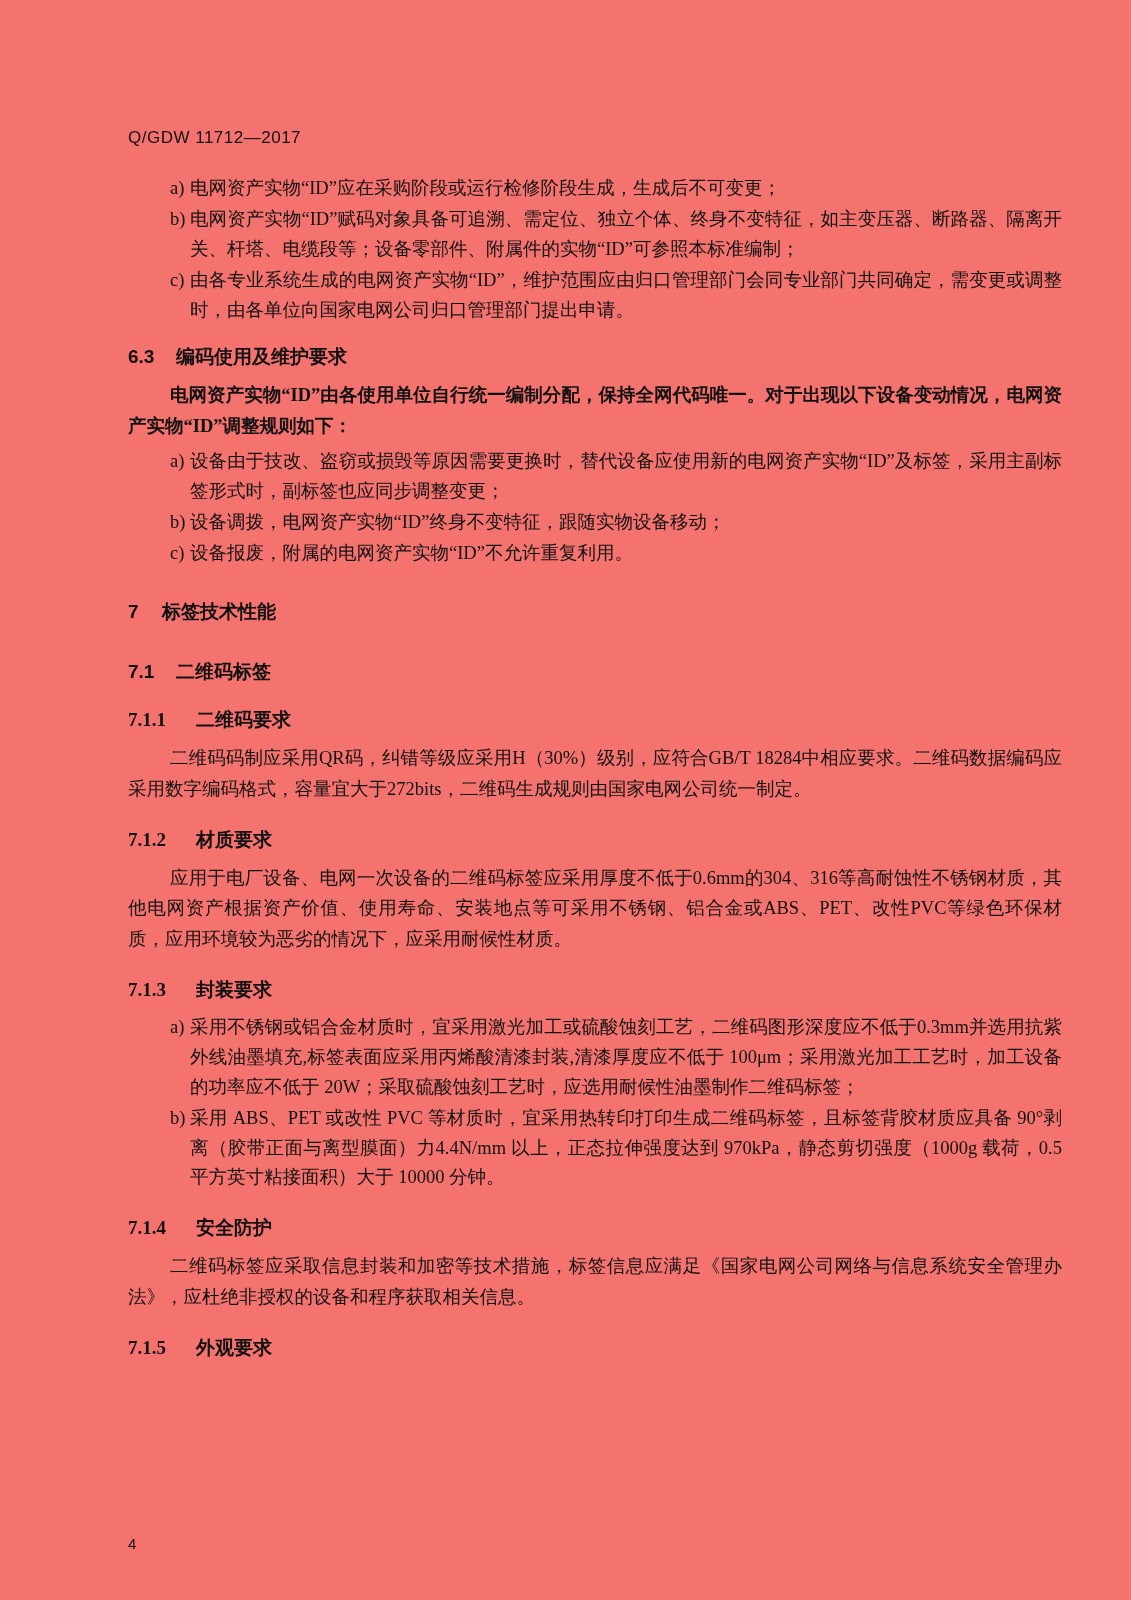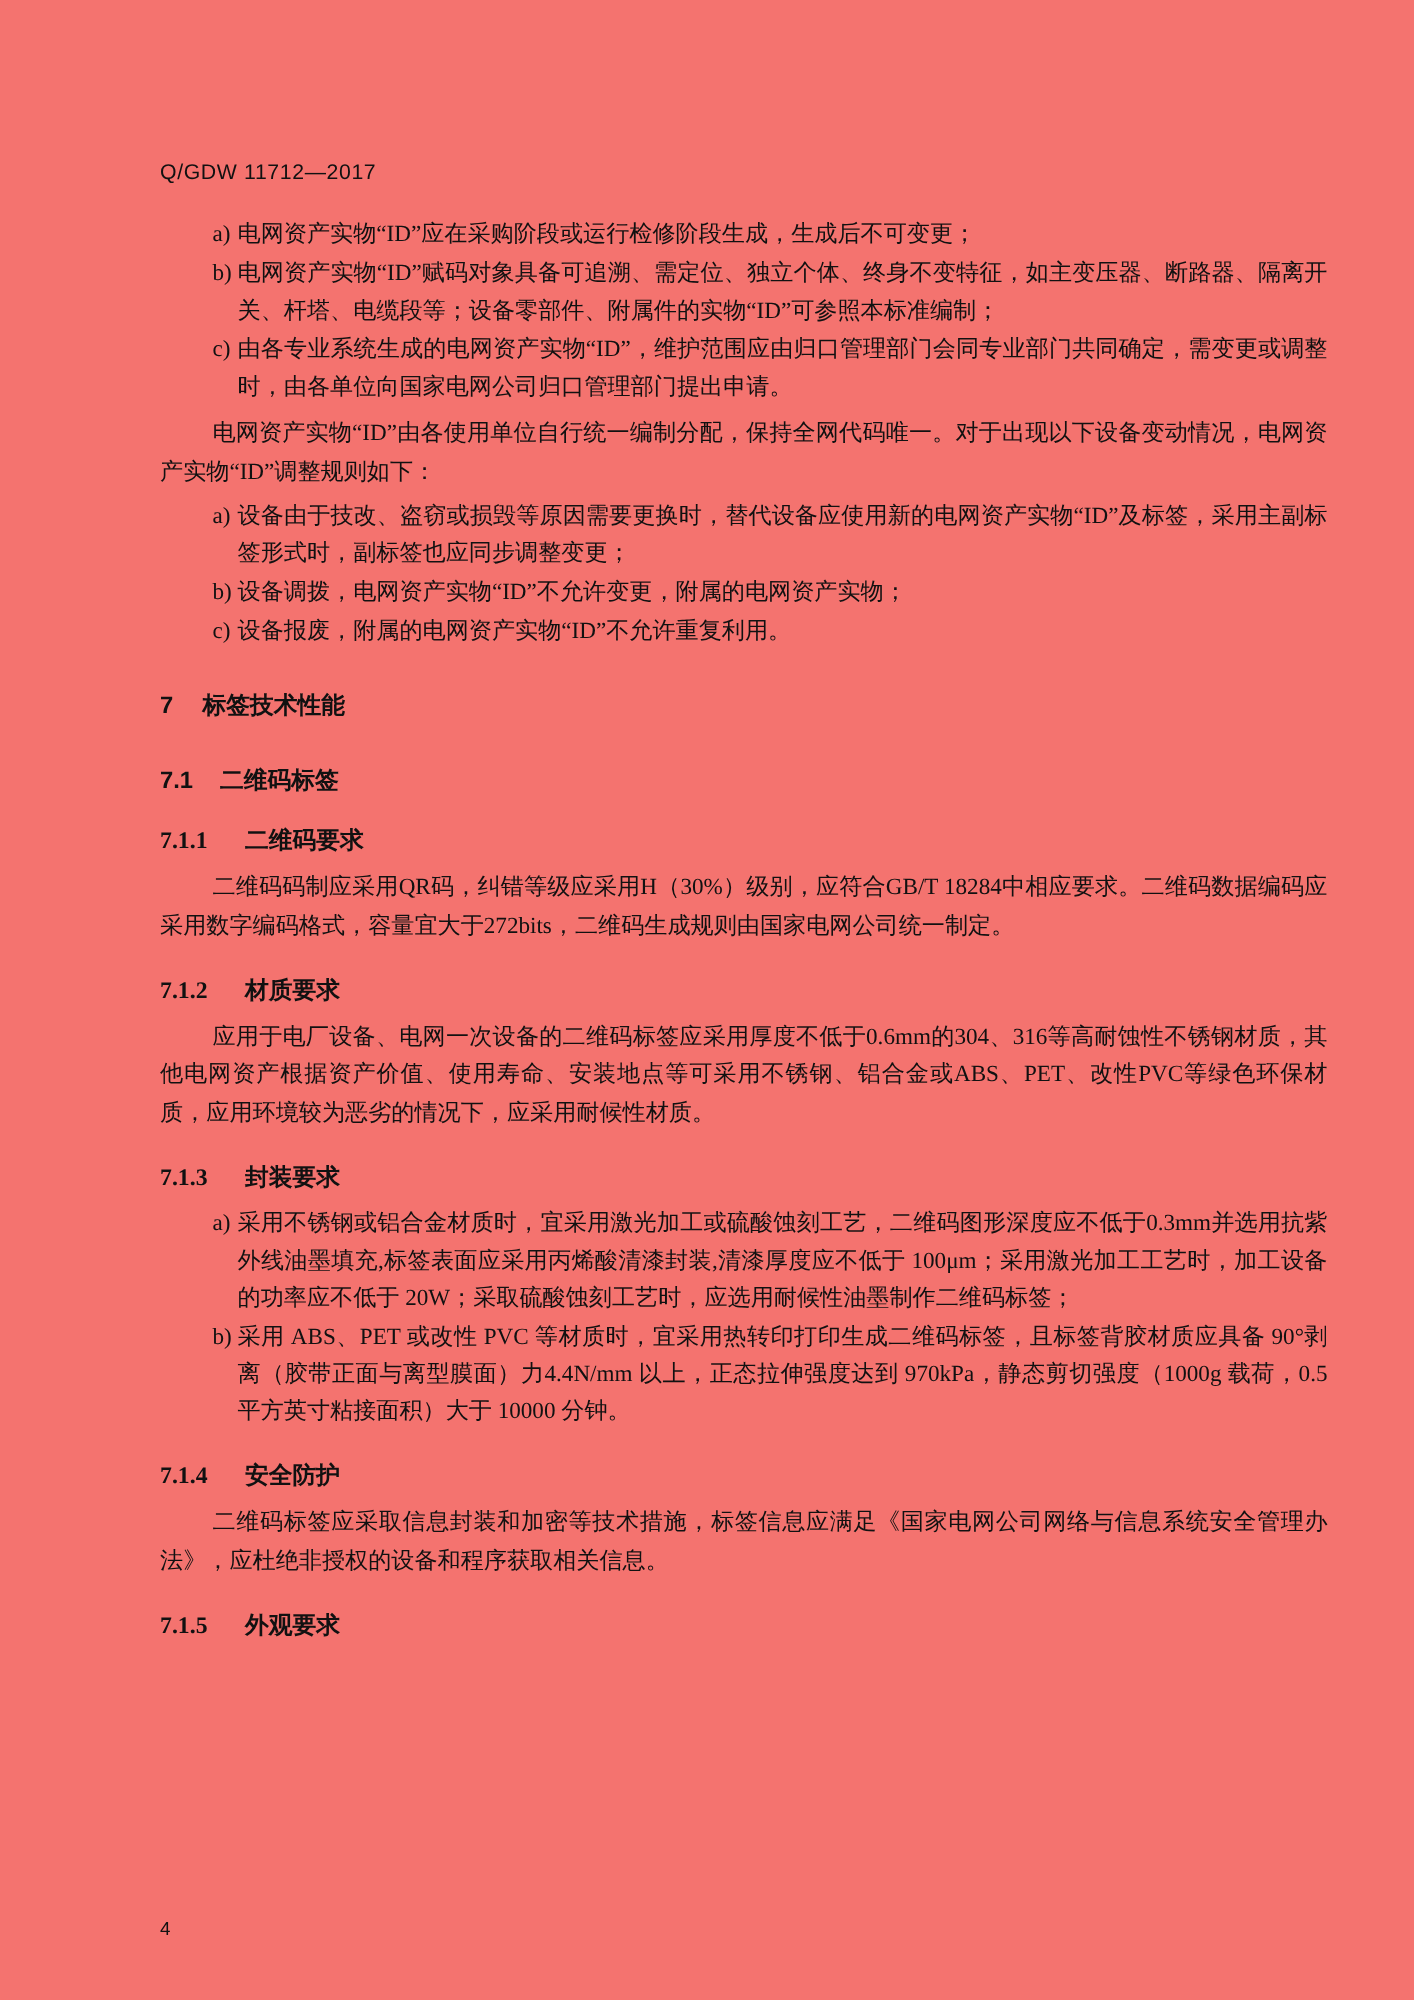--- a/index.html
+++ b/index.html
@@ -84,20 +84,21 @@
   p.para {
     font-size: 18.5px;
     line-height: 1.66;
     margin: 6px 0 14px 0;
     text-indent: 42px;
     text-align: justify;
     text-justify: inter-ideograph;
   }
   p.para.tight {
     margin-bottom: 6px;
+    font-weight: bold;
   }
   .footer-num {
     position: absolute;
     left: 128px;
     bottom: 48px;
     font-family: "Liberation Sans", sans-serif;
     font-size: 15px;
   }
   .block {
     margin-bottom: 4px;
@@ -120,32 +121,35 @@
         <span class="marker">b)</span>
         <span class="body">电网资产实物“ID”赋码对象具备可追溯、需定位、独立个体、终身不变特征，如主变压器、断路器、隔离开关、杆塔、电缆段等；设备零部件、附属件的实物“ID”可参照本标准编制；</span>
       </li>
       <li class="list-item">
         <span class="marker">c)</span>
         <span class="body">由各专业系统生成的电网资产实物“ID”，维护范围应由归口管理部门会同专业部门共同确定，需变更或调整时，由各单位向国家电网公司归口管理部门提出申请。</span>
       </li>
     </ul>
   </div>
 
+  <div class="h2">
+    <span class="num">6.3</span><span>编码使用及维护要求</span>
+  </div>
 
   <p class="para tight">电网资产实物“ID”由各使用单位自行统一编制分配，保持全网代码唯一。对于出现以下设备变动情况，电网资产实物“ID”调整规则如下：</p>
 
   <div class="block">
     <ul class="list">
       <li class="list-item">
         <span class="marker">a)</span>
         <span class="body">设备由于技改、盗窃或损毁等原因需要更换时，替代设备应使用新的电网资产实物“ID”及标签，采用主副标签形式时，副标签也应同步调整变更；</span>
       </li>
       <li class="list-item">
         <span class="marker">b)</span>
-        <span class="body">设备调拨，电网资产实物“ID”不允许变更，附属的电网资产实物；</span>
+        <span class="body">设备调拨，电网资产实物“ID”终身不变特征，跟随实物设备移动；</span>
       </li>
       <li class="list-item">
         <span class="marker">c)</span>
         <span class="body">设备报废，附属的电网资产实物“ID”不允许重复利用。</span>
       </li>
     </ul>
   </div>
 
   <div class="h1">
     <span class="num">7</span><span>标签技术性能</span>

